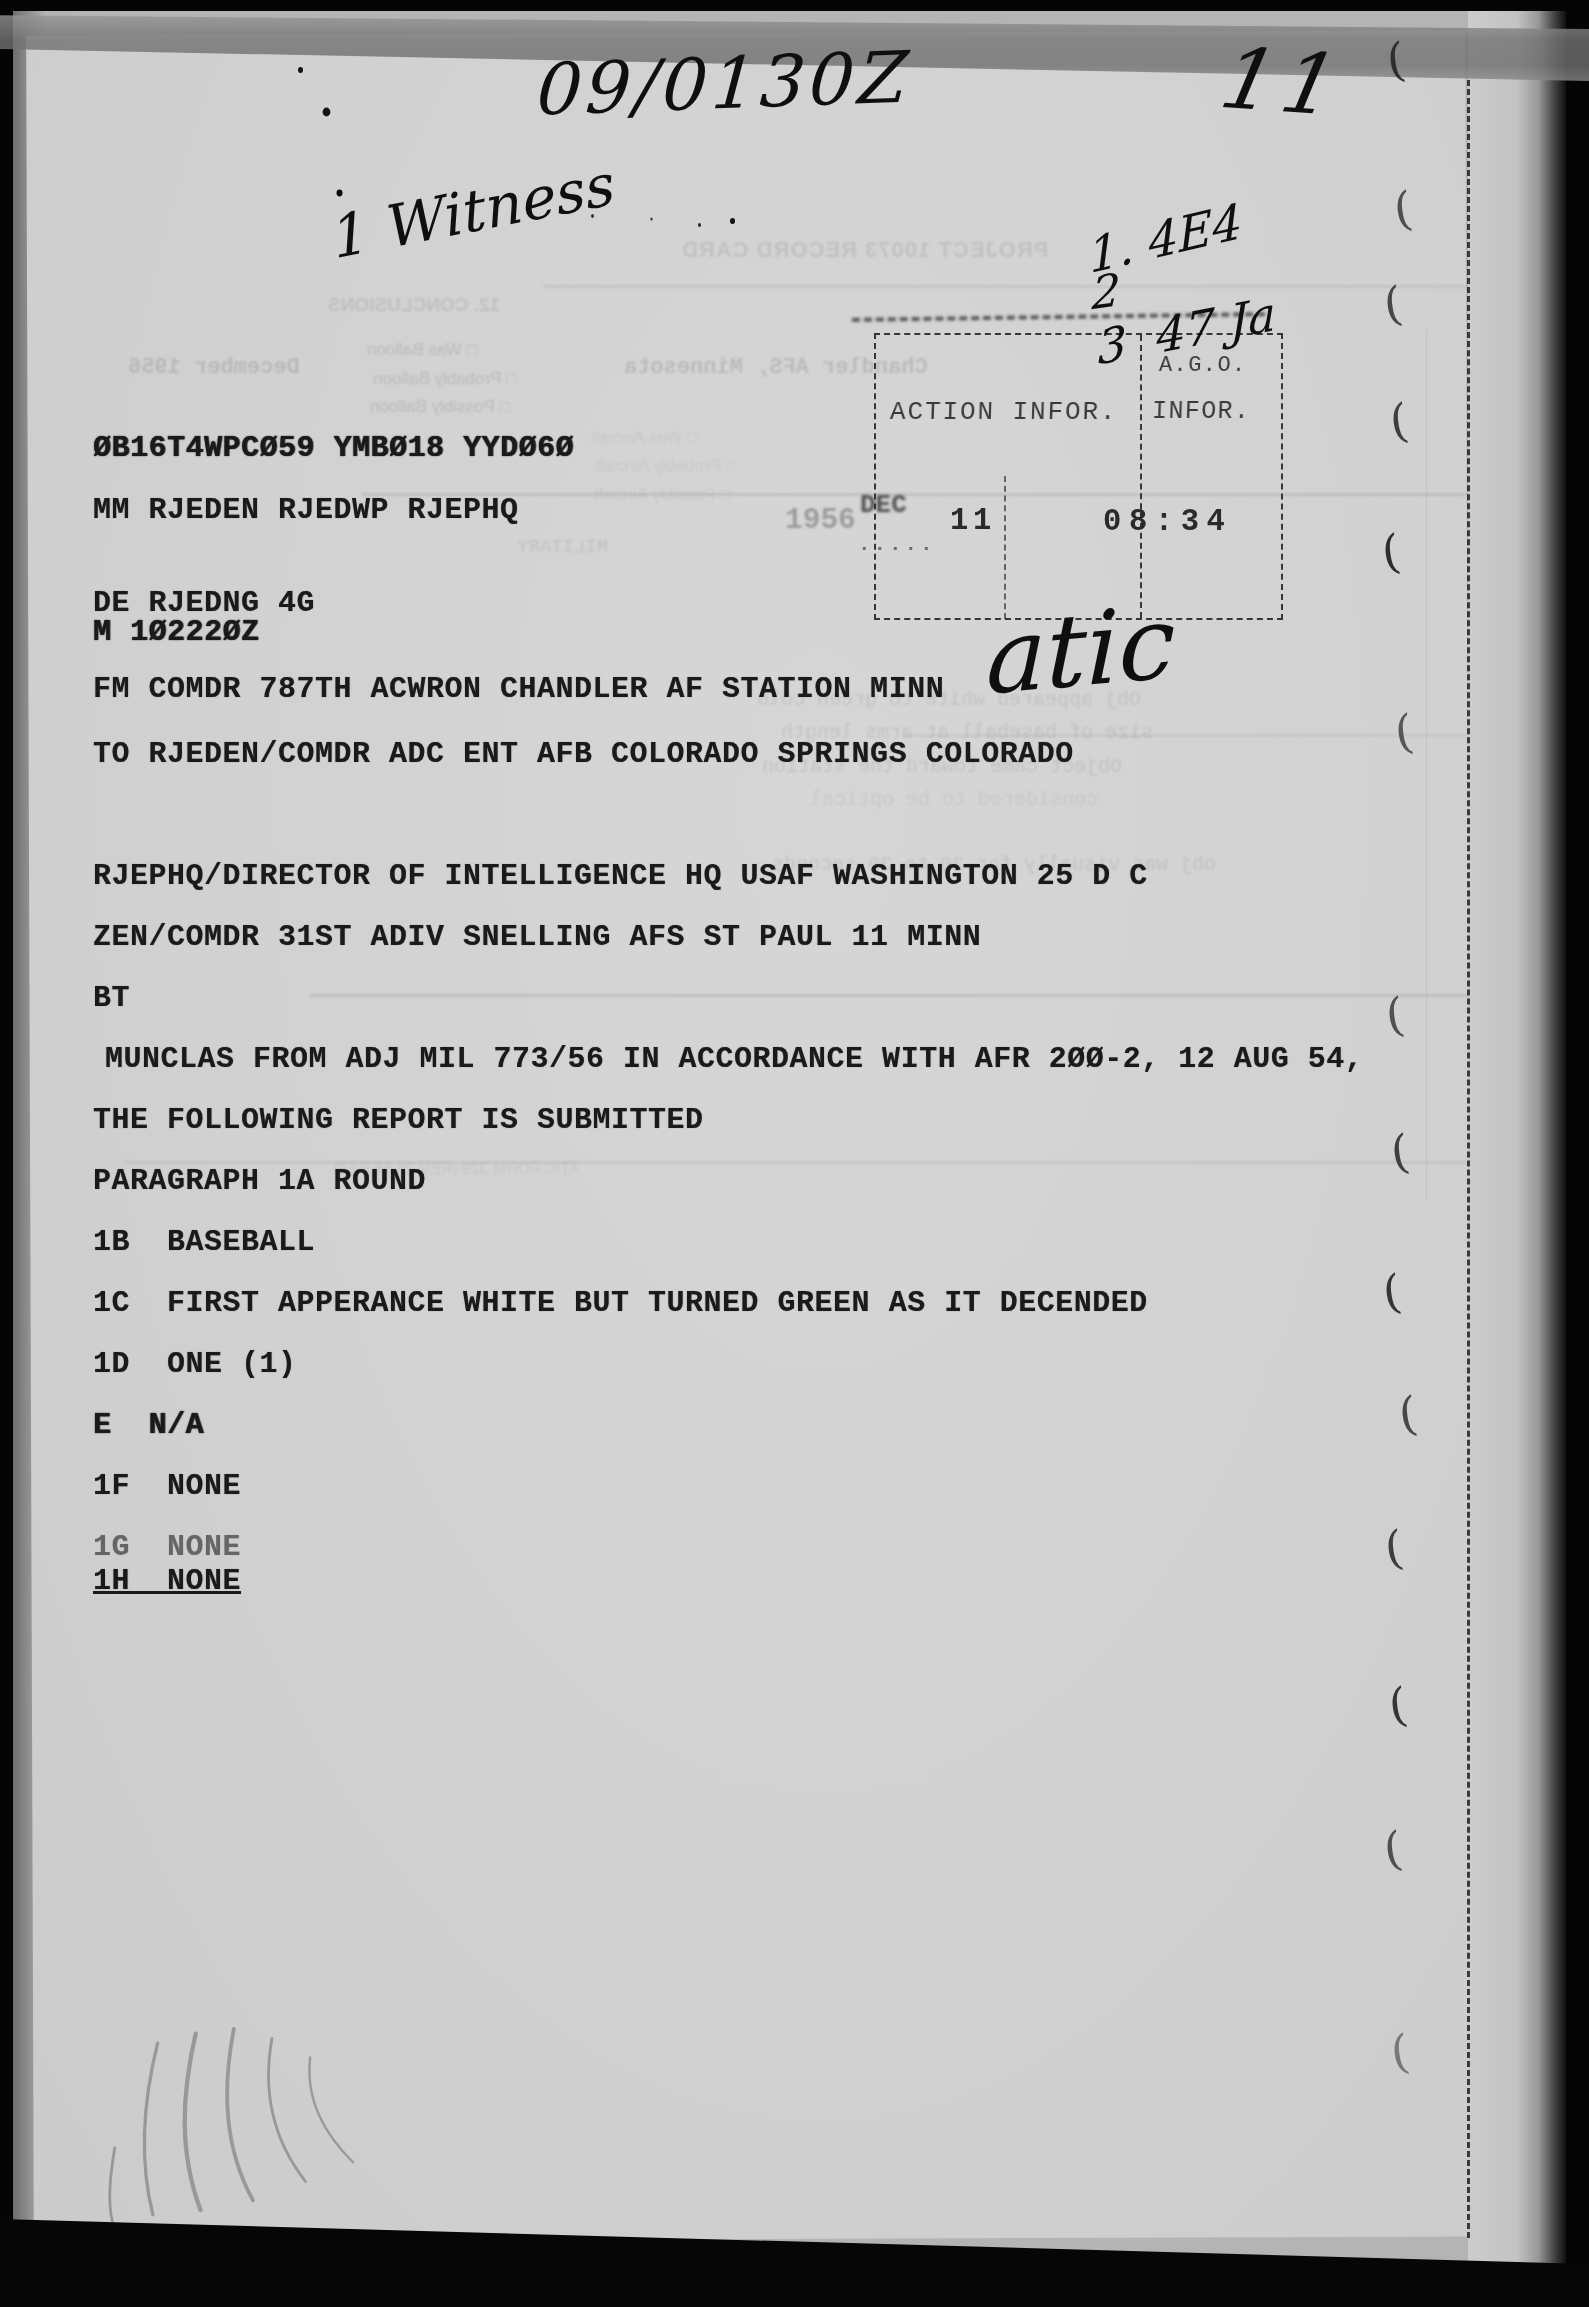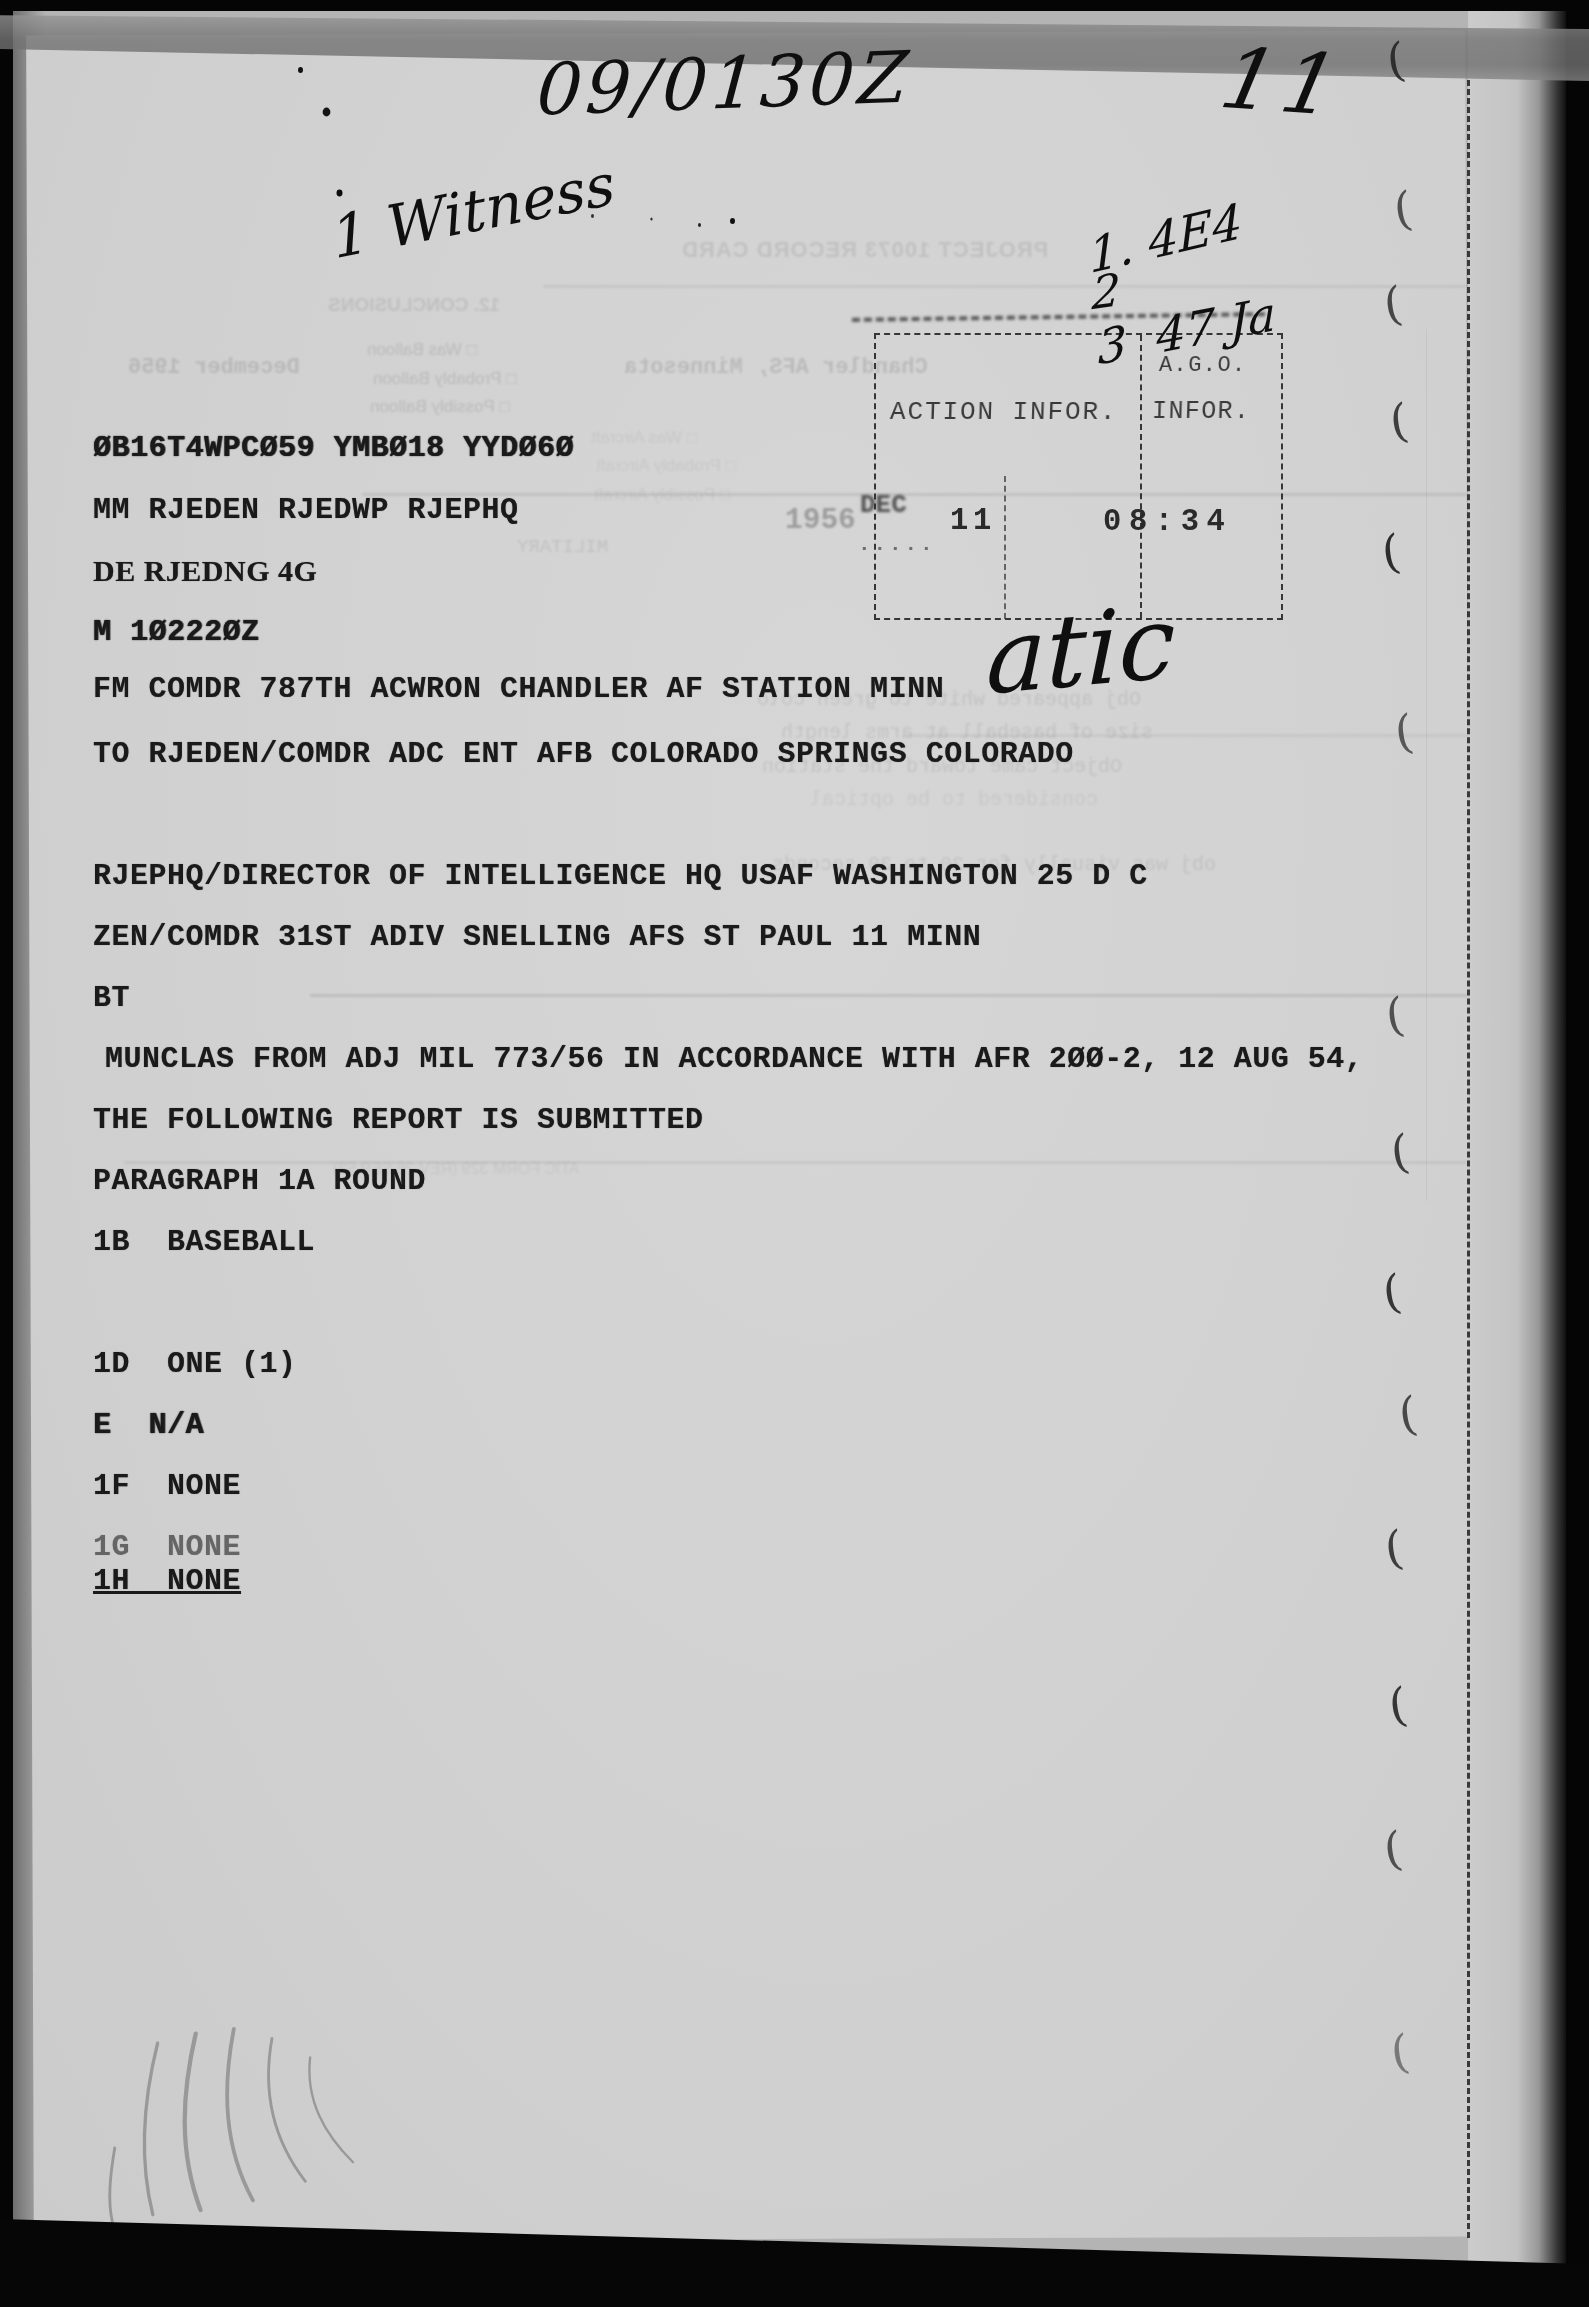--- a/index.html
+++ b/index.html
@@ -133,31 +133,32 @@
   <div class="dstamp ds-year">1956</div>
   <div class="dstamp ds-month">DEC</div>
   <div class="dstamp ds-dots">.....</div>
   <div class="dstamp ds-day">11</div>
   <div class="dstamp ds-time">08:34</div>
 
   <div class="ink-dots"></div>
 
   <div class="tline heavy" style="top:431px;">ØB16T4WPCØ59 YMBØ18 YYDØ6Ø</div>
   <div class="tline" style="top:493px;">MM RJEDEN RJEDWP RJEPHQ</div>
-  <div class="tline" style="top:554px;font-family:Liberation Serif, serif;">DE RJEDNG 4G</div>
+  <div class="tline" style="top:586px;">DE RJEDNG 4G</div>
   <div class="tline heavy" style="top:615px;">M 1Ø222ØZ</div>
   <div class="tline" style="top:672px;">FM COMDR 787TH ACWRON CHANDLER AF STATION MINN</div>
   <div class="tline" style="top:737px;">TO RJEDEN/COMDR ADC ENT AFB COLORADO SPRINGS COLORADO</div>
   <div class="tline" style="top:859px;">RJEPHQ/DIRECTOR OF INTELLIGENCE HQ USAF WASHINGTON 25 D C</div>
   <div class="tline" style="top:920px;">ZEN/COMDR 31ST ADIV SNELLING AFS ST PAUL 11 MINN</div>
   <div class="tline" style="top:981px;">BT</div>
   <div class="tline" style="top:1042px;margin-left:12px;">MUNCLAS FROM ADJ MIL 773/56 IN ACCORDANCE WITH AFR 2ØØ-2, 12 AUG 54,</div>
   <div class="tline" style="top:1103px;">THE FOLLOWING REPORT IS SUBMITTED</div>
   <div class="tline" style="top:1164px;">PARAGRAPH 1A ROUND</div>
   <div class="tline" style="top:1225px;text-align:right;">1B  BASEBALL</div>
+  <div class="tline" style="top:1286px;">1C  FIRST APPERANCE WHITE BUT TURNED GREEN AS IT DECENDED</div>
   <div class="tline" style="top:1347px;">1D  ONE (1)</div>
   <div class="tline heavy" style="top:1408px;">E  N/A</div>
   <div class="tline" style="top:1469px;">1F  NONE</div>
   <div class="tline light" style="top:1530px;">1G  NONE</div>
   <div class="tline" style="top:1564px;text-decoration:underline;">1H  NONE</div>
 
   <span class="curl" style="left:1387px;top:33px;opacity:.9;">(</span>
   <span class="curl" style="left:1394px;top:182px;opacity:.75;">(</span>
   <span class="curl" style="left:1384px;top:277px;opacity:.8;">(</span>
   <span class="curl" style="left:1390px;top:394px;opacity:.85;">(</span>

